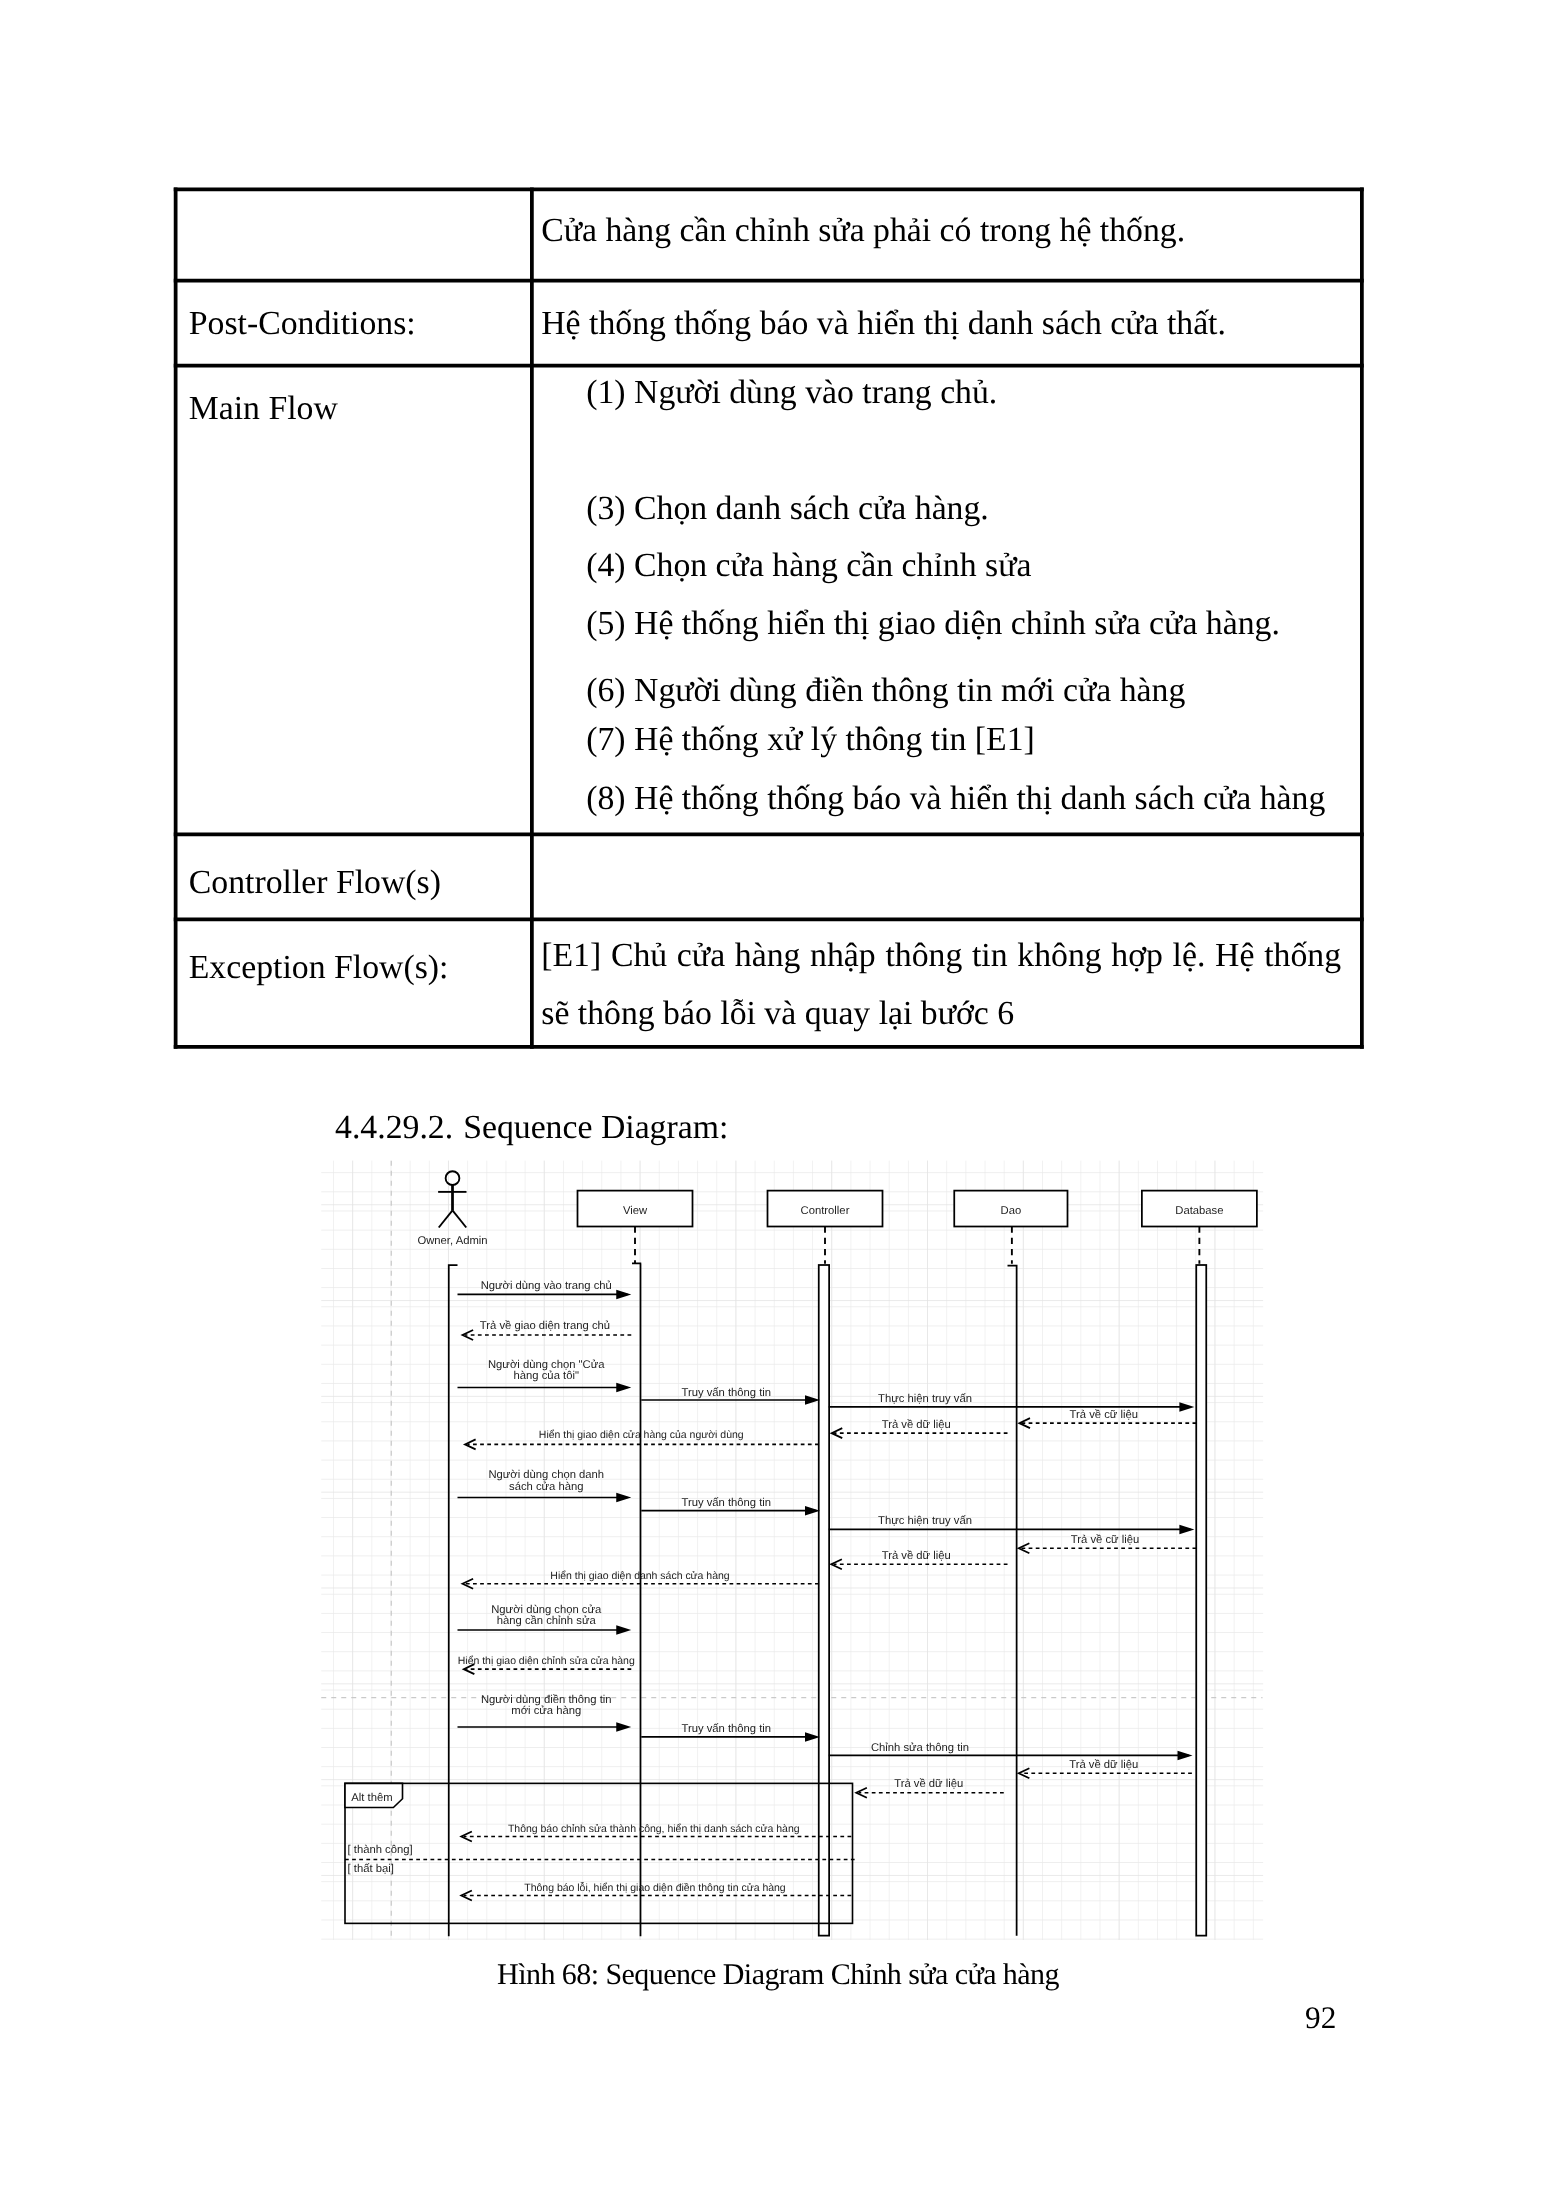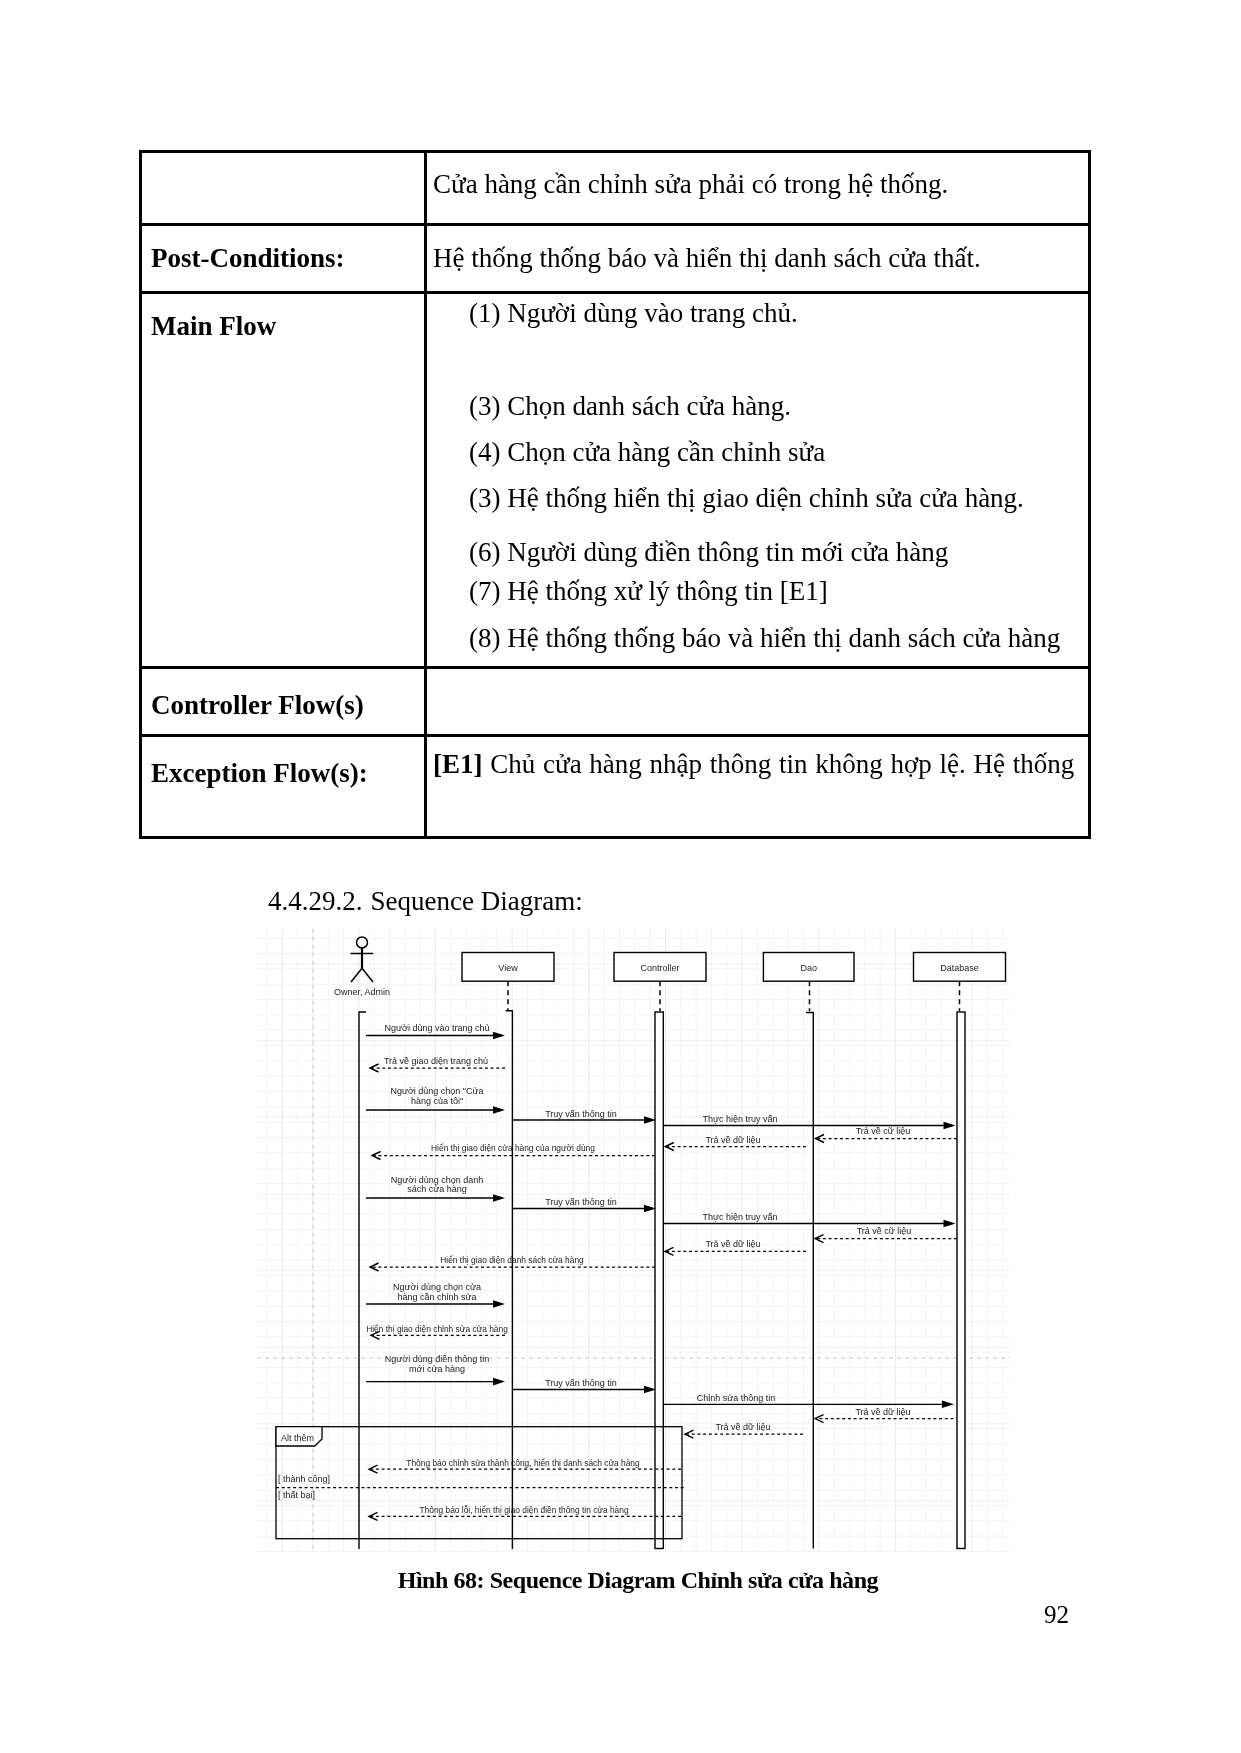--- a/index.html
+++ b/index.html
@@ -1,19 +1,19 @@
 <!DOCTYPE html>
 <html><head>
 <meta charset="utf-8">
 <style>
 html,body{margin:0;padding:0;background:#fff;}
 #page{position:relative;width:1241px;height:1753px;background:#fff;overflow:hidden;
   font-family:"Liberation Serif",serif;color:#000;text-align:center;}
 .t{position:absolute;white-space:nowrap;font-size:27px;line-height:1;}
-.b{font-weight:bold;}
+.b{font-weight:normal;}
 .line{position:absolute;background:#000;}
 </style>
 </head>
 <body>
 <div id="page">
 
 <div class="line" style="left:139px;top:150px;width:952px;height:3px"></div>
 <div class="line" style="left:139px;top:836px;width:952px;height:3px"></div>
 <div class="line" style="left:139px;top:150px;width:3px;height:689px"></div>
 <div class="line" style="left:1088px;top:150px;width:3px;height:689px"></div>
@@ -23,27 +23,28 @@
 <div class="line" style="left:139px;top:666px;width:952px;height:3px"></div>
 <div class="line" style="left:139px;top:734px;width:952px;height:3px"></div>
 
 <div class="t" style="left:433px;top:170.9px">Cửa hàng cần chỉnh sửa phải có trong hệ thống.</div>
 <div class="t b" style="left:151px;top:245.4px">Post-Conditions:</div>
 <div class="t" style="left:433px;top:245.4px">Hệ thống thống báo và hiển thị danh sách cửa thất.</div>
 <div class="t b" style="left:151px;top:313.4px">Main Flow</div>
 <div class="t" style="left:469px;top:299.7px">(1) Người dùng vào trang chủ.</div>
 <div class="t" style="left:469px;top:392.5px">(3) Chọn danh sách cửa hàng.</div>
 <div class="t" style="left:469px;top:438.9px">(4) Chọn cửa hàng cần chỉnh sửa</div>
-<div class="t" style="left:469px;top:485.3px">(3) Hệ thống hiển thị giao diện chỉnh sửa cửa hàng.</div>
+<div class="t" style="left:469px;top:485.3px">(5) Hệ thống hiển thị giao diện chỉnh sửa cửa hàng.</div>
 <div class="t" style="left:469px;top:539px">(6) Người dùng điền thông tin mới cửa hàng</div>
 <div class="t" style="left:469px;top:578.1px">(7) Hệ thống xử lý thông tin [E1]</div>
 <div class="t" style="left:469px;top:624.5px">(8) Hệ thống thống báo và hiển thị danh sách cửa hàng</div>
 <div class="t b" style="left:151px;top:692.4px">Controller Flow(s)</div>
 <div class="t b" style="left:151px;top:760.4px">Exception Flow(s):</div>
 <div class="t" style="left:433px;top:750.6px;word-spacing:1px"><span class="b">[E1]</span> Chủ cửa hàng nhập thông tin không hợp lệ. Hệ thống</div>
+<div class="t" style="left:433px;top:797.3px">sẽ thông báo lỗi và quay lại bước 6</div>
 
 <div class="t" style="left:268px;top:888.3px;">4.4.29.2.<span style="display:inline-block;width:8px"></span>Sequence Diagram:</div>
 
 <div class="t b" style="left:397.7px;top:1567.9px;font-size:24px;letter-spacing:-0.45px">Hình 68: Sequence Diagram Chỉnh sửa cửa hàng</div>
 
 <div class="t" style="left:1044px;top:1601.7px;font-size:25px">92</div>
 <svg style="position:absolute;left:0;top:0" width="1241" height="1753" viewBox="0 0 1241 1753">
 <defs>
 <pattern id="gm" width="15.33" height="15.33" patternUnits="userSpaceOnUse" patternTransform="translate(5.8,2.6)">
           <path d="M15.33 0H0V15.33" fill="none" stroke="#e9e9e9" stroke-width="1"></path>

